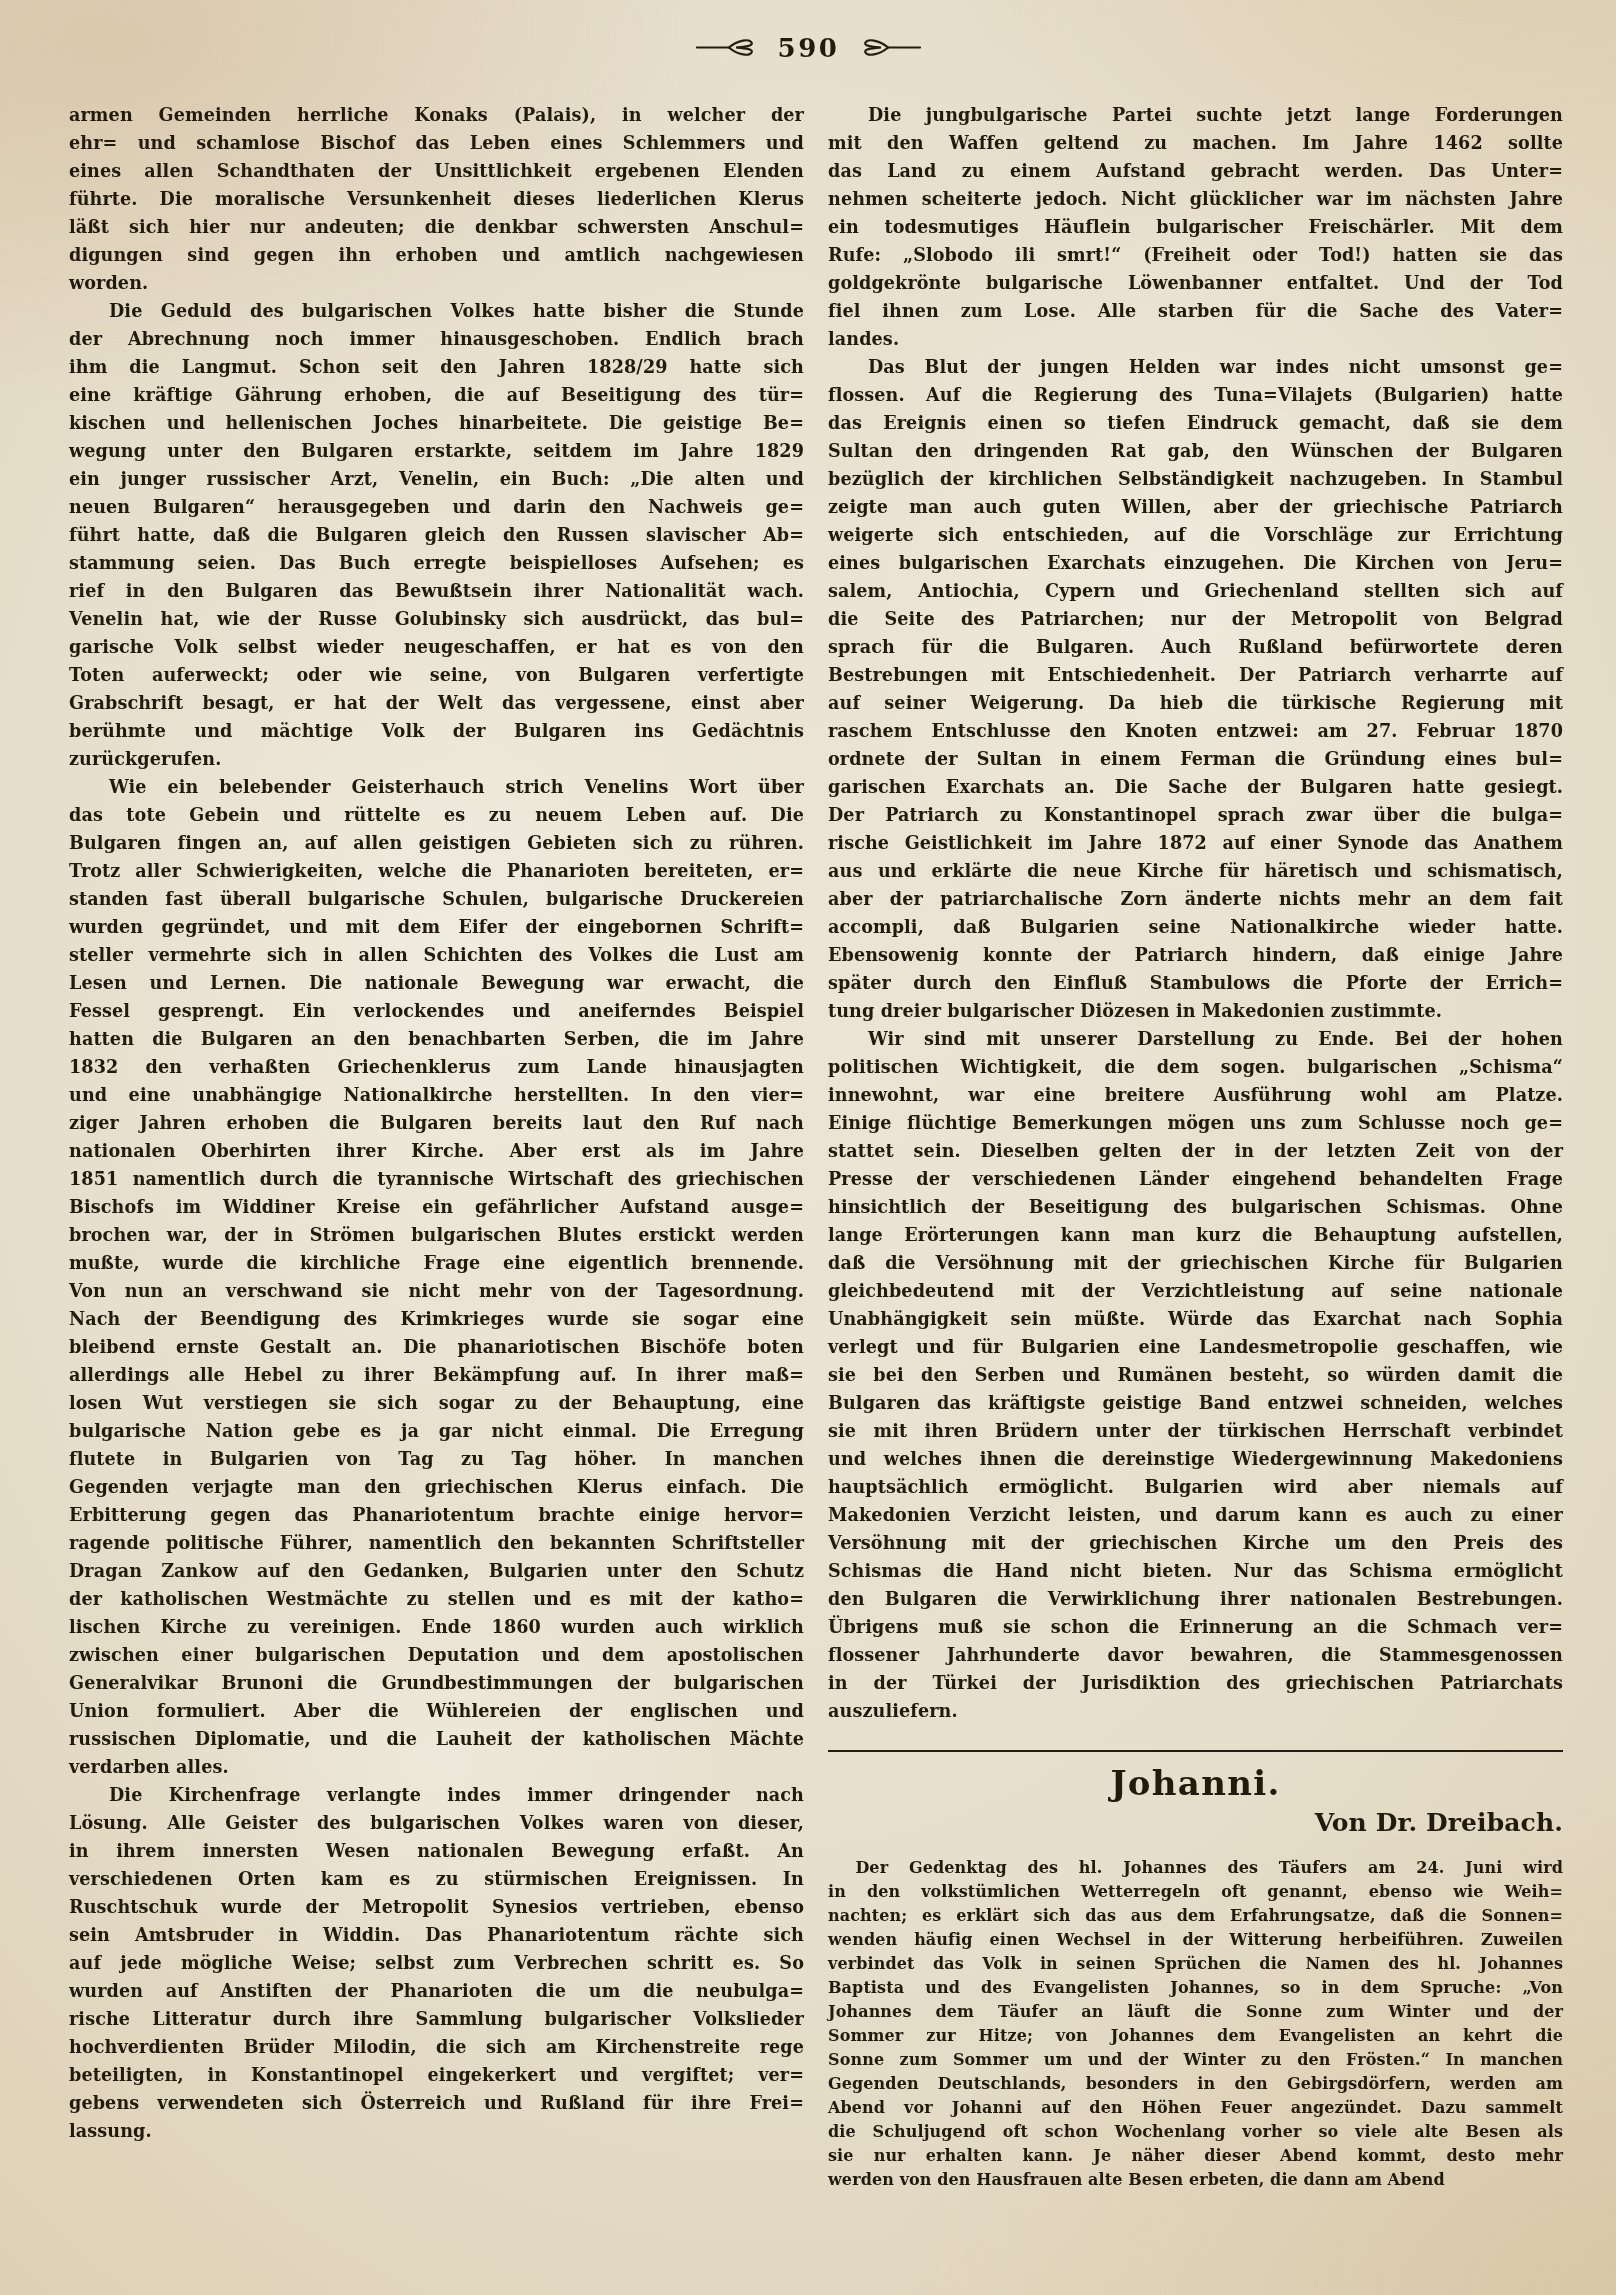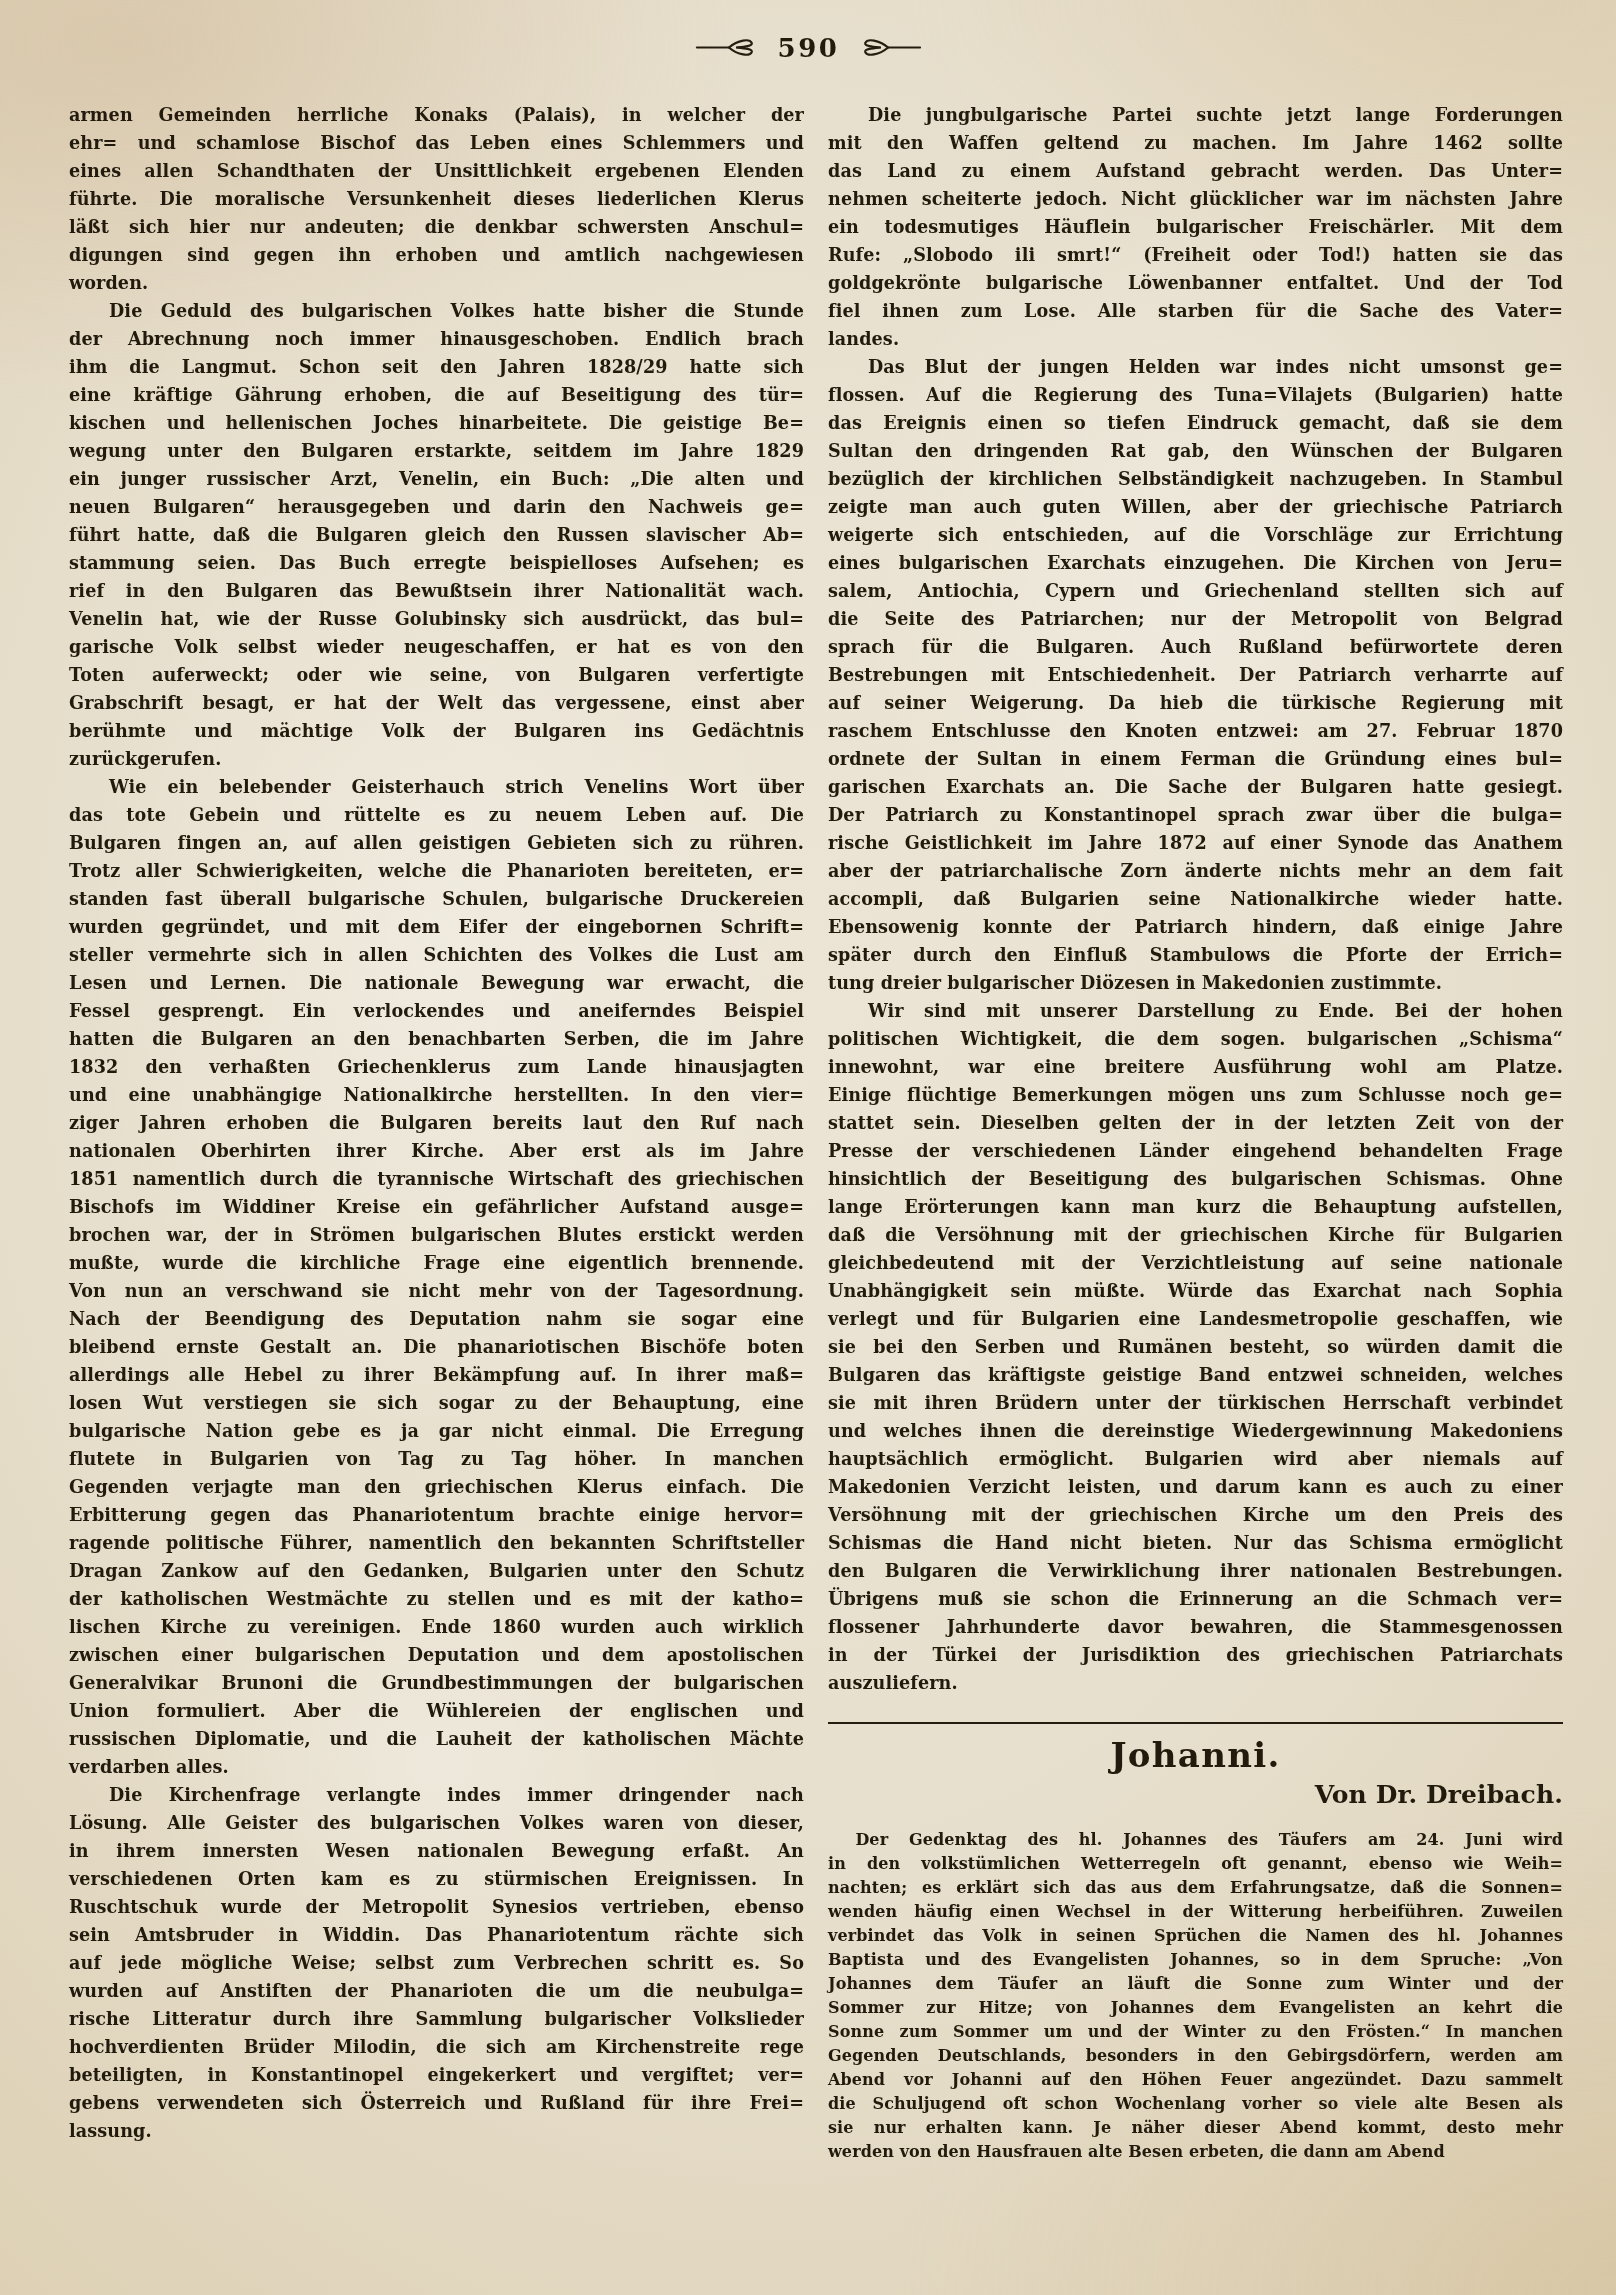--- a/index.html
+++ b/index.html
@@ -108,21 +108,21 @@
       <div class="tl">hatten die Bulgaren an den benachbarten Serben, die im Jahre</div>
       <div class="tl">1832 den verhaßten Griechenklerus zum Lande hinausjagten</div>
       <div class="tl">und eine unabhängige Nationalkirche herstellten.  In den vier=</div>
       <div class="tl">ziger Jahren erhoben die Bulgaren bereits laut den Ruf nach</div>
       <div class="tl">nationalen Oberhirten ihrer Kirche.  Aber erst als im Jahre</div>
       <div class="tl">1851 namentlich durch die tyrannische Wirtschaft des griechischen</div>
       <div class="tl">Bischofs im Widdiner Kreise ein gefährlicher Aufstand ausge=</div>
       <div class="tl">brochen war, der in Strömen bulgarischen Blutes erstickt werden</div>
       <div class="tl">mußte, wurde die kirchliche Frage eine eigentlich brennende.</div>
       <div class="tl">Von nun an verschwand sie nicht mehr von der Tagesordnung.</div>
-      <div class="tl">Nach der Beendigung des Deputation nahm sie sogar eine</div>
+      <div class="tl">Nach der Beendigung des Krimkrieges wurde sie sogar eine</div>
       <div class="tl">bleibend ernste Gestalt an.  Die phanariotischen Bischöfe boten</div>
       <div class="tl">allerdings alle Hebel zu ihrer Bekämpfung auf.  In ihrer maß=</div>
       <div class="tl">losen Wut verstiegen sie sich sogar zu der Behauptung, eine</div>
       <div class="tl">bulgarische Nation gebe es ja gar nicht einmal.  Die Erregung</div>
       <div class="tl">flutete in Bulgarien von Tag zu Tag höher.  In manchen</div>
       <div class="tl">Gegenden verjagte man den griechischen Klerus einfach.  Die</div>
       <div class="tl">Erbitterung gegen das Phanariotentum brachte einige hervor=</div>
       <div class="tl">ragende politische Führer, namentlich den bekannten Schriftsteller</div>
       <div class="tl">Dragan Zankow auf den Gedanken, Bulgarien unter den Schutz</div>
       <div class="tl">der katholischen Westmächte zu stellen und es mit der katho=</div>
@@ -175,20 +175,21 @@
         <div class="tl">salem, Antiochia, Cypern und Griechenland stellten sich auf</div>
         <div class="tl">die Seite des Patriarchen; nur der Metropolit von Belgrad</div>
         <div class="tl">sprach für die Bulgaren.  Auch Rußland befürwortete deren</div>
         <div class="tl">Bestrebungen mit Entschiedenheit.  Der Patriarch verharrte auf</div>
         <div class="tl">auf seiner Weigerung.  Da hieb die türkische Regierung mit</div>
         <div class="tl">raschem Entschlusse den Knoten entzwei: am 27. Februar 1870</div>
         <div class="tl">ordnete der Sultan in einem Ferman die Gründung eines bul=</div>
         <div class="tl">garischen Exarchats an.  Die Sache der Bulgaren hatte gesiegt.</div>
         <div class="tl">Der Patriarch zu Konstantinopel sprach zwar über die bulga=</div>
         <div class="tl">rische Geistlichkeit im Jahre 1872 auf einer Synode das Anathem</div>
+        <div class="tl">aus und erklärte die neue Kirche für häretisch und schismatisch,</div>
         <div class="tl">aber der patriarchalische Zorn änderte nichts mehr an dem fait</div>
         <div class="tl">accompli, daß Bulgarien seine Nationalkirche wieder hatte.</div>
         <div class="tl">Ebensowenig konnte der Patriarch hindern, daß einige Jahre</div>
         <div class="tl">später durch den Einfluß Stambulows die Pforte der Errich=</div>
         <div class="tl last">tung dreier bulgarischer Diözesen in Makedonien zustimmte.</div>
       </div>
       <div class="para indent">
         <div class="tl first">Wir sind mit unserer Darstellung zu Ende.  Bei der hohen</div>
         <div class="tl">politischen Wichtigkeit, die dem sogen. bulgarischen „Schisma“</div>
         <div class="tl">innewohnt, war eine breitere Ausführung wohl am Platze.</div>

